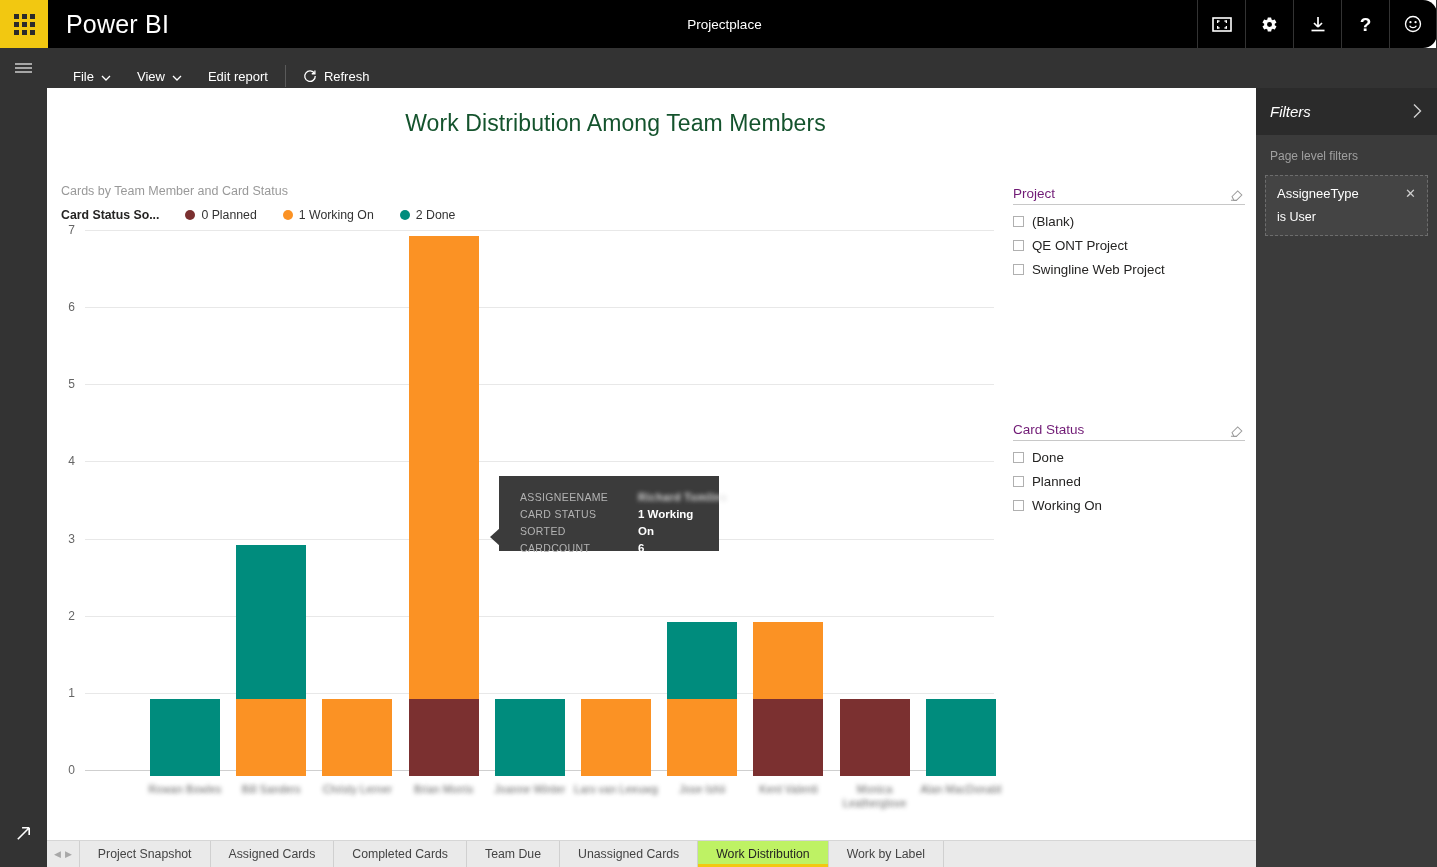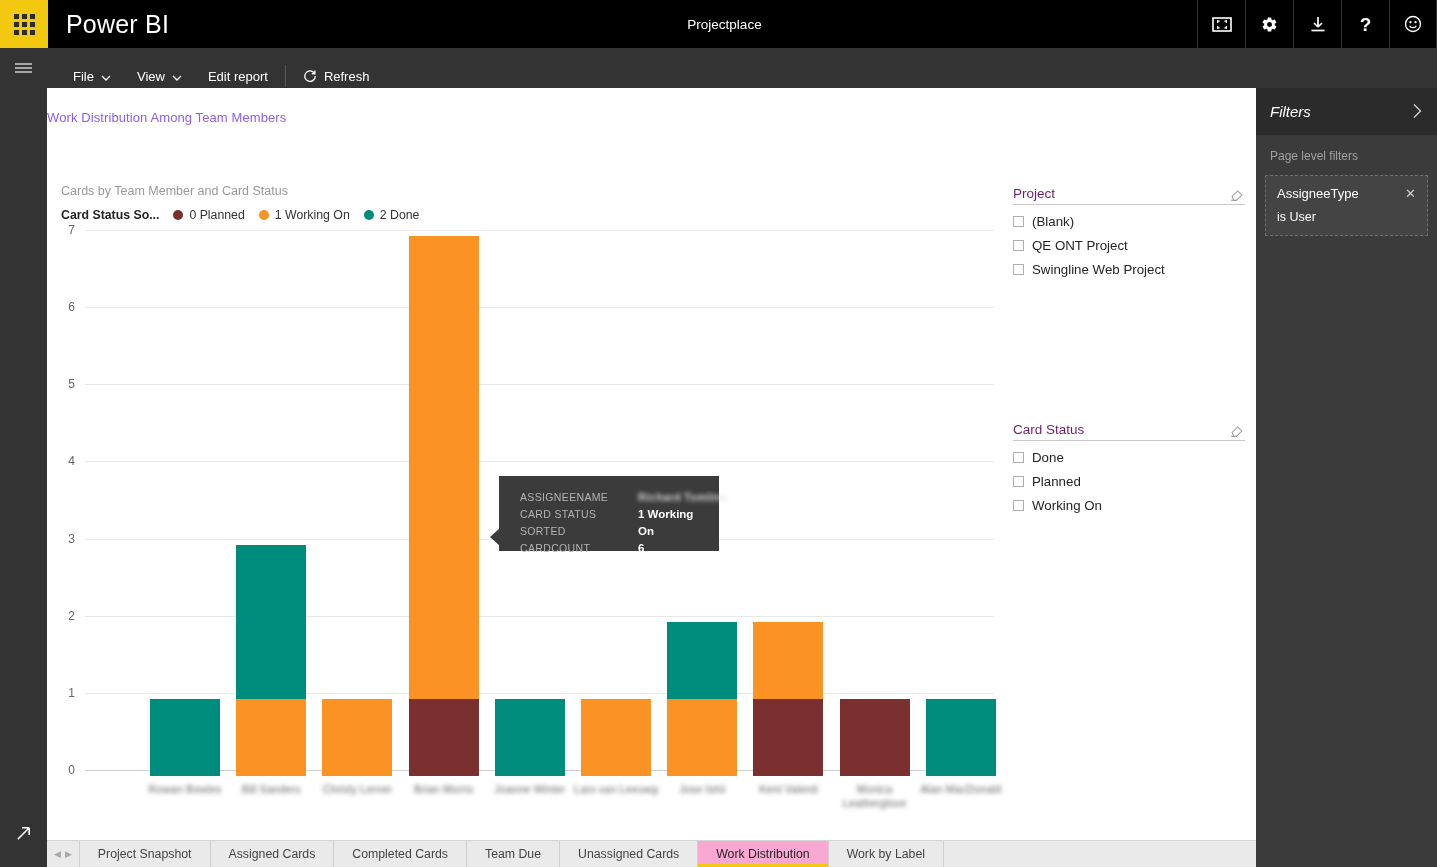--- a/index.html
+++ b/index.html
@@ -6,21 +6,21 @@
   html, body {
     width: 1437px; height: 867px;
     font-family: "Liberation Sans", sans-serif;
     background: #fff; overflow: hidden;
   }
   #app { position: relative; width: 1437px; height: 867px; }
 
   
   .topbar {
     position: absolute; left: 0; top: 0; width: 1437px; height: 48px;
-    background: #000; display: flex; align-items: center;
+    background: #000; display: flex; align-items: center; border-radius: 14px;
   }
   .waffle {
     width: 48px; height: 48px; background: #F2C811;
     display: flex; align-items: center; justify-content: center;
     cursor: pointer; flex: 0 0 48px;
   }
   .waffle-grid { display: grid; grid-template-columns: repeat(3, 5px); grid-gap: 3px; }
   .waffle-grid i { width: 5px; height: 5px; background: #2b2b2b; display: block; }
   .brand {
     color: #fff; font-size: 25px; font-weight: 300; margin-left: 18px;
@@ -67,31 +67,31 @@
   }
   .sep { width: 1px; height: 22px; background: #5a5a5a; margin: 0 4px; }
   .chev { display: inline-block; }
 
   
   .canvas {
     position: absolute; left: 47px; top: 88px; width: 1209px; height: 752px;
     background: #fff; overflow: hidden;
   }
   .report-title {
-    position: absolute; left: 0; top: 22px; width: 1137px; 
-    font-size: 13px; font-weight: 400; color: #8b5cf6; letter-spacing: .1px;
+    position: absolute; left: 0; top: 22px; width: 1137px; text-align: center;
+    font-size: 23px; font-weight: 400; color: #14532d; letter-spacing: .1px;
   }
 
   
   .visual { position: absolute; left: 14px; top: 96px; width: 955px; height: 650px; }
   .visual-sub {
     position: absolute; left: 0; top: 0; font-size: 12.5px; color: #999; white-space: nowrap;
   }
   .legend {
-    position: absolute; left: 0; top: 24px; display: flex; align-items: flex-end; gap: 0px;
+    position: absolute; left: 0; top: 24px; display: flex; align-items: flex-end; gap: 12px;
     font-size: 12.3px; color: #333;
   }
   .legend-title { font-weight: bold; color: #252423; margin-right: 14px; white-space: nowrap; }
   .legend-item { display: flex; align-items: center; gap: 6px; margin-right: 14px; cursor: pointer; white-space: nowrap; }
   .legend-dot { width: 10px; height: 10px; border-radius: 50%; display: block; }
 
   
   .plot { position: absolute; left: 0; top: 46px; width: 955px; height: 546px; }
   .ylab {
     position: absolute; right: 100%; margin-right: 8px; transform: translateY(-50%);
@@ -177,21 +177,21 @@
   .tabnav {
     display: flex; align-items: center; gap: 4px; padding: 0 7px; color: #a8a8a8;
     border-right: 1px solid #d0d0d0; cursor: pointer;
   }
   .tabnav span { font-size: 9px; line-height: 1; }
   .tab {
     display: flex; align-items: center; justify-content: center; padding: 0 18px;
     font-size: 12.3px; color: #444; border-right: 1px solid #d0d0d0; cursor: pointer;
     white-space: nowrap; position: relative;
   }
-  .tab.active { background: #f9a8d4; color: #252423; }
+  .tab.active { background: #bef264; color: #252423; }
   .tab.active::after {
     content: ""; position: absolute; left: 0; right: 0; bottom: 0; height: 3px; background: #F2C811;
   }
   .tabspacer { flex: 1; border-right: none; }
 </style>
 </head>
 <body>
 
 <div id="app">
 

